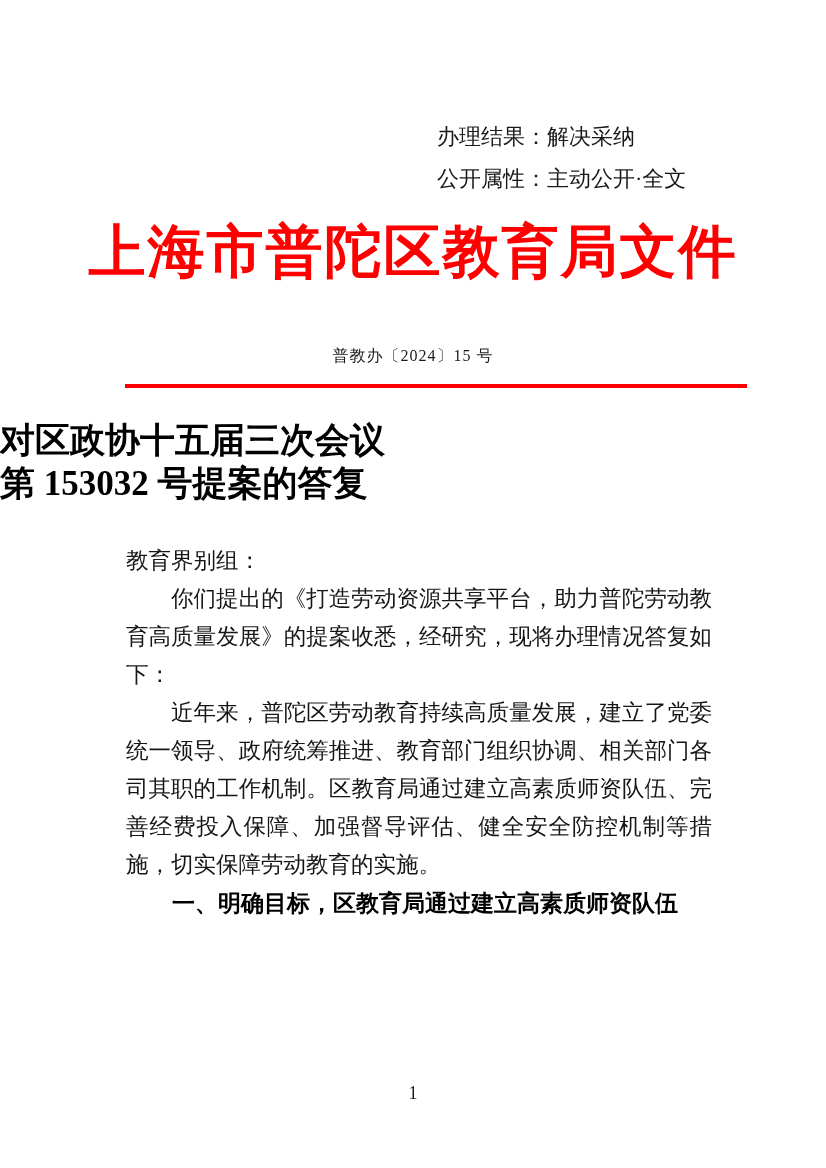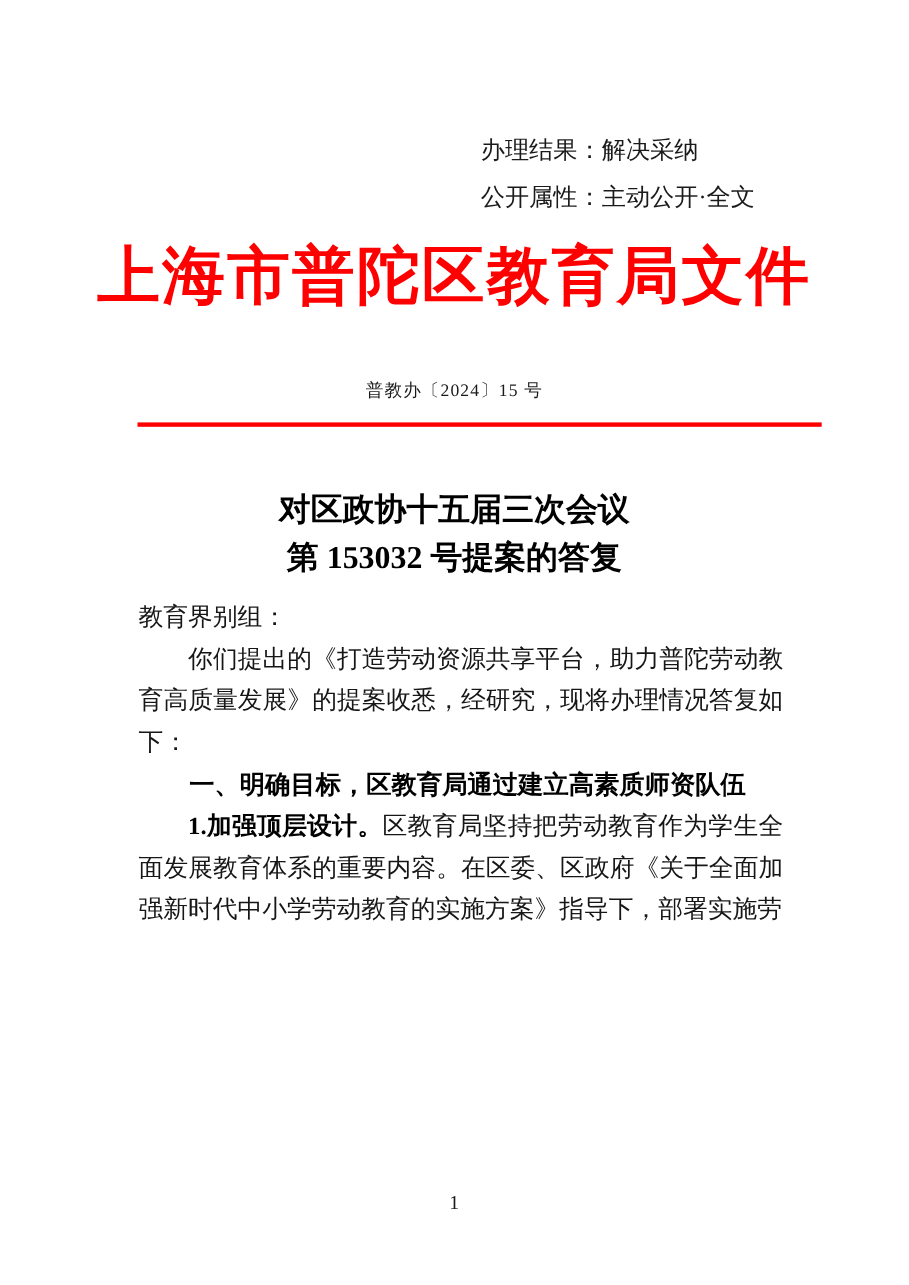--- a/index.html
+++ b/index.html
@@ -32,23 +32,23 @@
     font-size:16px;line-height:32px;
     letter-spacing:1px;
     color:#1a1a1a;
   }
   .rule{
     position:absolute;left:125px;top:384px;
     width:622px;height:4px;
     background:#fe0000;
   }
   .title{
-    position:absolute;left:0;top:443px;width:826px;
-    text-align:center;
-    font-size:29px;line-height:43px;
+    position:absolute;left:0;top:419px;width:826px;
+    text-align:left;
+    font-size:35px;line-height:43px;
     font-weight:bold;
     color:#000000;
   }
   .body{
     position:absolute;left:126px;top:542px;
     width:586px;
     font-size:22.5px;line-height:38px;
     text-align:justify;
     color:#161616;
   }
@@ -85,19 +85,19 @@
   <div class="rule"></div>
 
   <div class="title">
     <div>对区政协十五届三次会议</div>
     <div>第 153032 号提案的答复</div>
   </div>
 
   <div class="body">
     <p>教育界别组：</p>
     <p class="indent">你们提出的《打造劳动资源共享平台，助力普陀劳动教育高质量发展》的提案收悉，经研究，现将办理情况答复如下：</p>
+    <p class="indent">近年来，普陀区劳动教育持续高质量发展，建立了党委统一领导、政府统筹推进、教育部门组织协调、相关部门各司其职的工作机制。区教育局通过建立高素质师资队伍、完善经费投入保障、加强督导评估、健全安全防控机制等措施，切实保障劳动教育的实施。</p>
     <p class="indent heading">一、明确目标，区教育局通过建立高素质师资队伍</p>
-    <p class="indent"><span class="lead">1.加强顶层设计。</span><span>区教育局坚持把劳动教育作为学生全面发展教育体系的重要内容。在区委、区政府《关于全面加强新时代中小学劳动教育的实施方案》指导下，部署实施劳</span></p>
   </div>
 
   <div class="pagenum">1</div>
 
 </div>
 
 </body></html>

